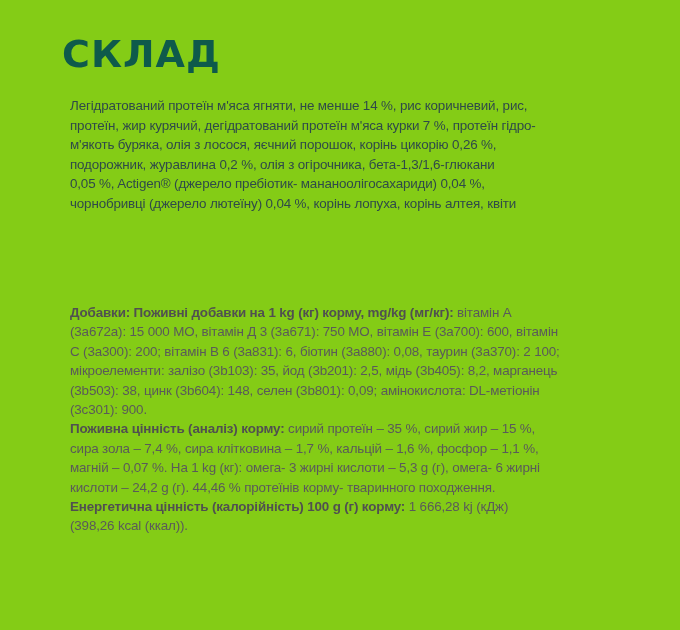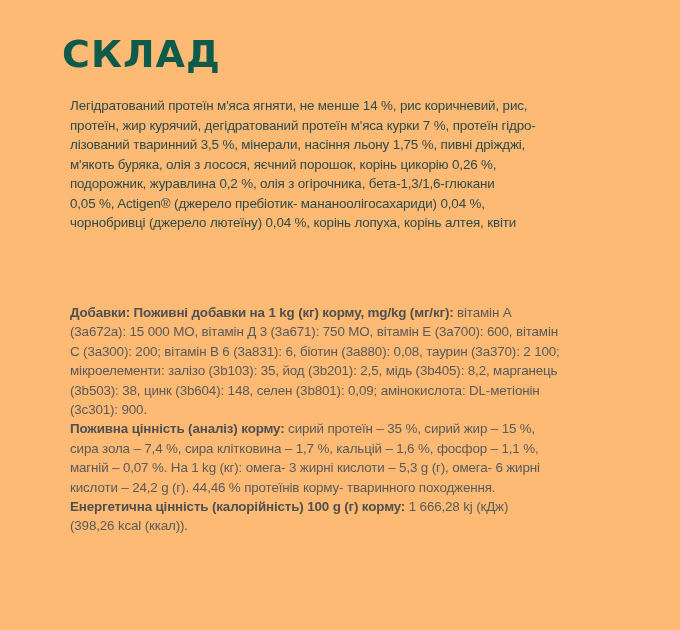--- a/index.html
+++ b/index.html
@@ -13,21 +13,21 @@
       position: relative;
       overflow: hidden;
       font-family: "Liberation Sans", sans-serif;
     }
     .page {
       position: absolute;
       left: 0;
       top: 0;
       width: 680px;
       height: 630px;
-      background: #fdba74;
+      background: #84cc16;
     }
     .title {
       position: absolute;
       left: 62px;
       top: 30px;
       margin: 0;
       font-family: "DejaVu Sans", sans-serif;
       font-weight: bold;
       font-size: 38px;
       line-height: 48px;
@@ -68,21 +68,20 @@
 </head>
 <body>
 
 <div class="page">
 
   <h1 class="title">СКЛАД</h1>
 
   <div class="para composition">
     <span class="line">Легідратований протеїн м'яса ягняти, не менше 14 %, рис коричневий, рис,</span>
     <span class="line">протеїн, жир курячий, дегідратований протеїн м'яса курки 7 %, протеїн гідро-</span>
-    <span class="line">лізований тваринний 3,5 %, мінерали, насіння льону 1,75 %, пивні дріжджі,</span>
     <span class="line">м'якоть буряка, олія з лосося, яєчний порошок, корінь цикорію 0,26 %,</span>
     <span class="line">подорожник, журавлина 0,2 %, олія з огірочника, бета-1,3/1,6-глюкани</span>
     <span class="line">0,05 %, Actigen® (джерело пребіотик- мананоолігосахариди) 0,04 %,</span>
     <span class="line">чорнобривці (джерело лютеїну) 0,04 %, корінь лопуха, корінь алтея, квіти</span>
   </div>
 
   <div class="para additives">
     <span class="line"><span class="b">Добавки: Поживні добавки на 1 kg (кг) корму, mg/kg (мг/кг):</span><span> вітамін А</span></span>
     <span class="line">(3a672a): 15 000 МО, вітамін Д 3 (3a671): 750 МО, вітамін Е (3a700): 600, вітамін</span>
     <span class="line">С (3a300): 200; вітамін В 6 (3a831): 6, біотин (3a880): 0,08, таурин (3a370): 2 100;</span>

